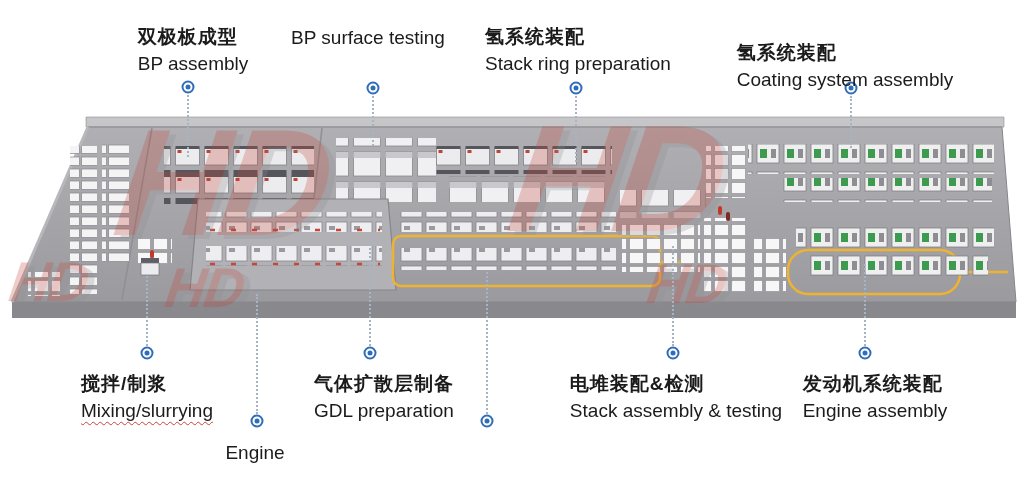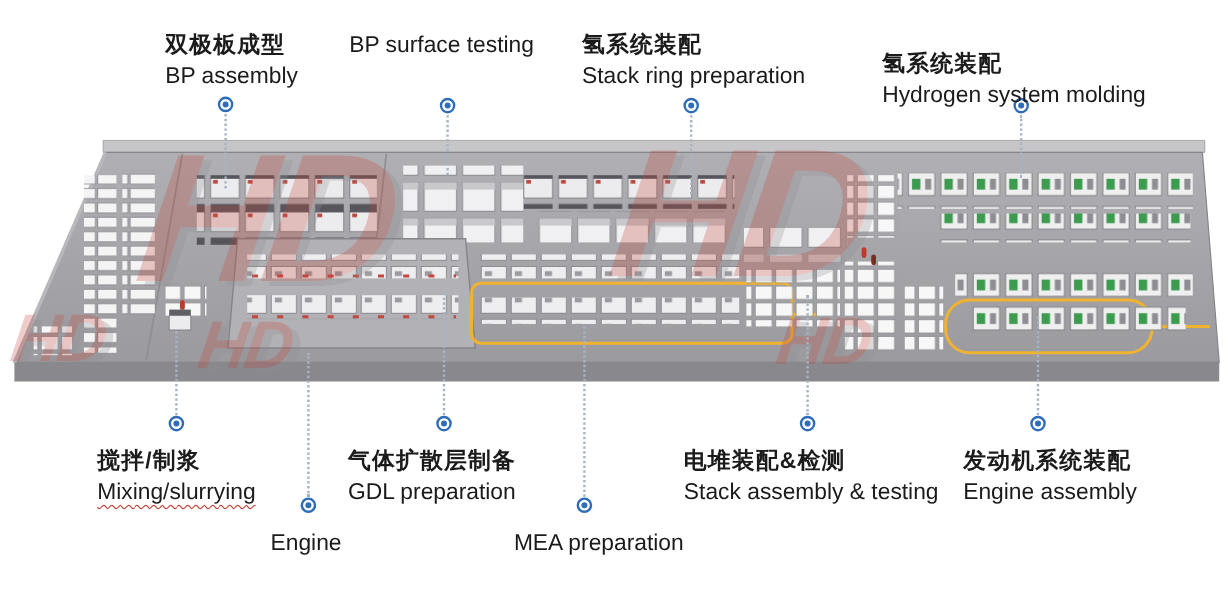--- a/index.html
+++ b/index.html
@@ -157,21 +157,21 @@
   </div>
   <div class="callout" style="left:368px;top:24px">
     <div class="en">BP surface testing</div>
   </div>
   <div class="callout" style="left:578px;top:24px">
     <div class="zh">氢系统装配</div>
     <div class="en">Stack ring preparation</div>
   </div>
   <div class="callout" style="left:845px;top:40px">
     <div class="zh">氢系统装配</div>
-    <div class="en">Hydrogen system molding</div>
+    <div class="en">Coating system assembly</div>
   </div>
 
   <div class="marker" style="left:188px;top:87px">
       <i></i>
     </div>
   <div class="leader" style="left:187px;top:95px;height:62px"></div>
   <div class="marker" style="left:373px;top:88px">
       <i></i>
     </div>
   <div class="leader" style="left:372px;top:96px;height:50px"></div>
@@ -181,29 +181,28 @@
   <div class="leader" style="left:575px;top:96px;height:66px"></div>
   <div class="marker" style="left:851px;top:88px">
       <i></i>
     </div>
   <div class="leader" style="left:850px;top:96px;height:52px"></div>
 
   <div class="callout" style="left:147px;top:371px">
     <div class="zh">搅拌/制浆</div>
     <div class="en misspell">Mixing/slurrying</div>
   </div>
-  <div class="callout" style="left:360px;top:371px">
+  <div class="callout" style="left:384px;top:371px">
     <div class="zh">气体扩散层制备</div>
     <div class="en">GDL preparation</div>
   </div>
   <div class="callout" style="left:255px;top:439px">
     <div class="en">Engine</div>
   </div>
   <div class="callout" style="left:499px;top:439px">
-    <div class="en">MEA preparation</div>
   </div>
   <div class="callout" style="left:676px;top:371px">
     <div class="zh">电堆装配&amp;检测</div>
     <div class="en">Stack assembly &amp; testing</div>
   </div>
   <div class="callout" style="left:875px;top:371px">
     <div class="zh">发动机系统装配</div>
     <div class="en">Engine assembly</div>
   </div>
 

